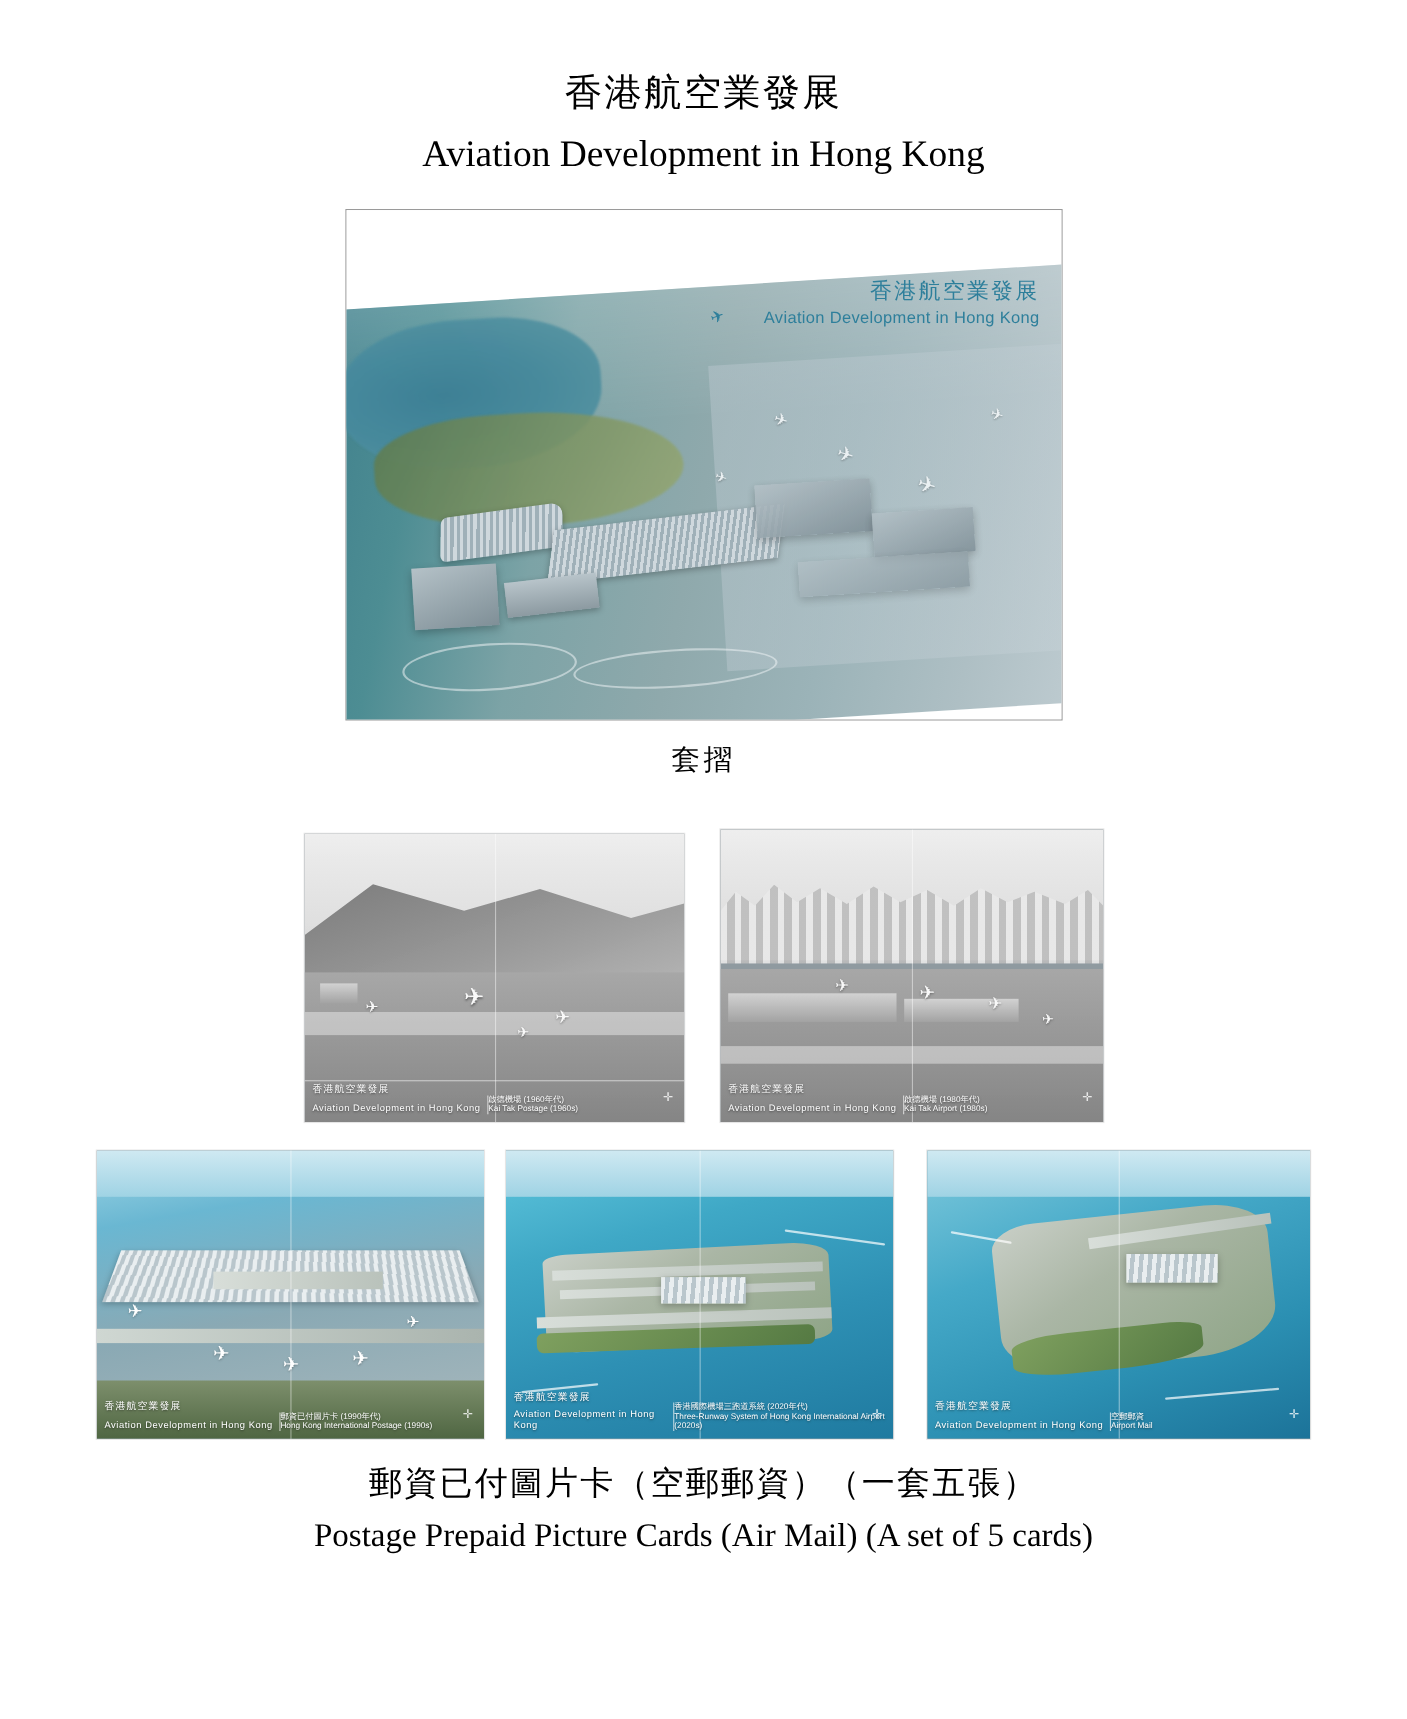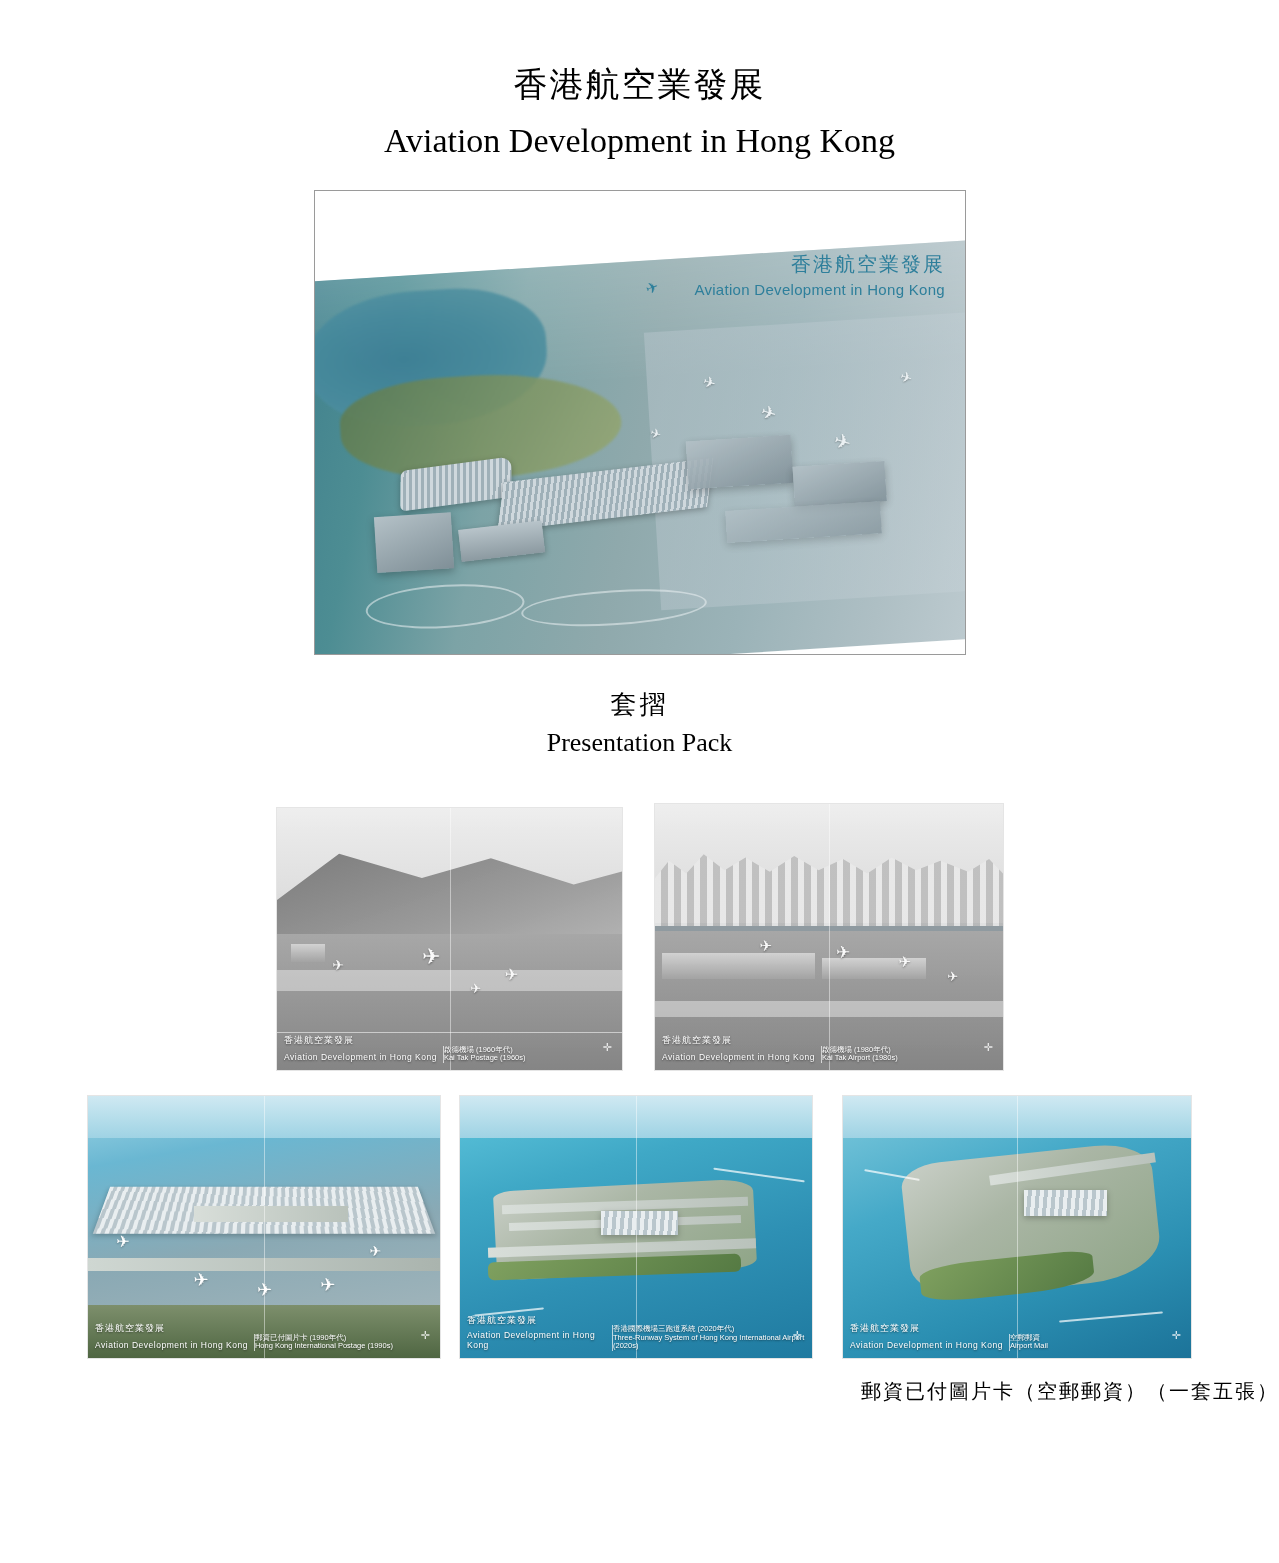--- a/index.html
+++ b/index.html
@@ -156,21 +156,21 @@
     position: absolute;
     right: 47%;
     top: 19%;
     color: #2e7f9b;
     font-size: 15px;
     transform: rotate(-20deg);
   }
 
   .sub-caption {
     text-align: center;
-    margin-top: 32px;
+    margin-top: 18px;
   }
   .sub-caption .zh {
     font-size: 26px;
     letter-spacing: 3px;
   }
   .sub-caption .en {
     font-size: 26px;
     margin-top: 6px;
   }
 
@@ -293,23 +293,22 @@
     position: absolute; height: 2px; background: rgba(255,255,255,.7);
     border-radius: 2px;
   }
 
   
   .bottom-caption {
     text-align: center;
     margin-top: 10px;
   }
   .bottom-caption .zh {
-    font-size: 20px;
+    font-size: 30px;
     letter-spacing: 2px;
-    text-align: right;
   }
   .bottom-caption .en {
     font-size: 30px;
     margin-top: 10px;
   }
 </style>
 </head>
 <body>
 
 <div class="title-block">
@@ -342,21 +341,20 @@
     <div class="pack-plane-glyph">✈</div>
     <div class="pack-caption">
       <div class="zh">香港航空業發展</div>
       <div class="en">Aviation Development in Hong Kong</div>
     </div>
   </div>
 </div>
 
 <div class="sub-caption">
   <div class="zh">套摺</div>
-  <div class="en">Presentation Pack</div>
 </div>
 
 <div class="cards">
 
   <div class="card" id="card-1">
     <div class="bw">
       <div class="sky"></div>
       <div class="hill"></div>
       <div class="field"></div>
       <div class="strip"></div>
@@ -484,13 +482,14 @@
           <div>Airport Mail</div>
         </div>
       </div>
     </div>
     <div class="cross">✛</div>
   </div>
 </div>
 
 <div class="bottom-caption">
   <div class="zh">郵資已付圖片卡（空郵郵資）（一套五張）</div>
+  <div class="en">Postage Prepaid Picture Cards (Air Mail) (A set of 5 cards)</div>
 </div>
 
 </body></html>

